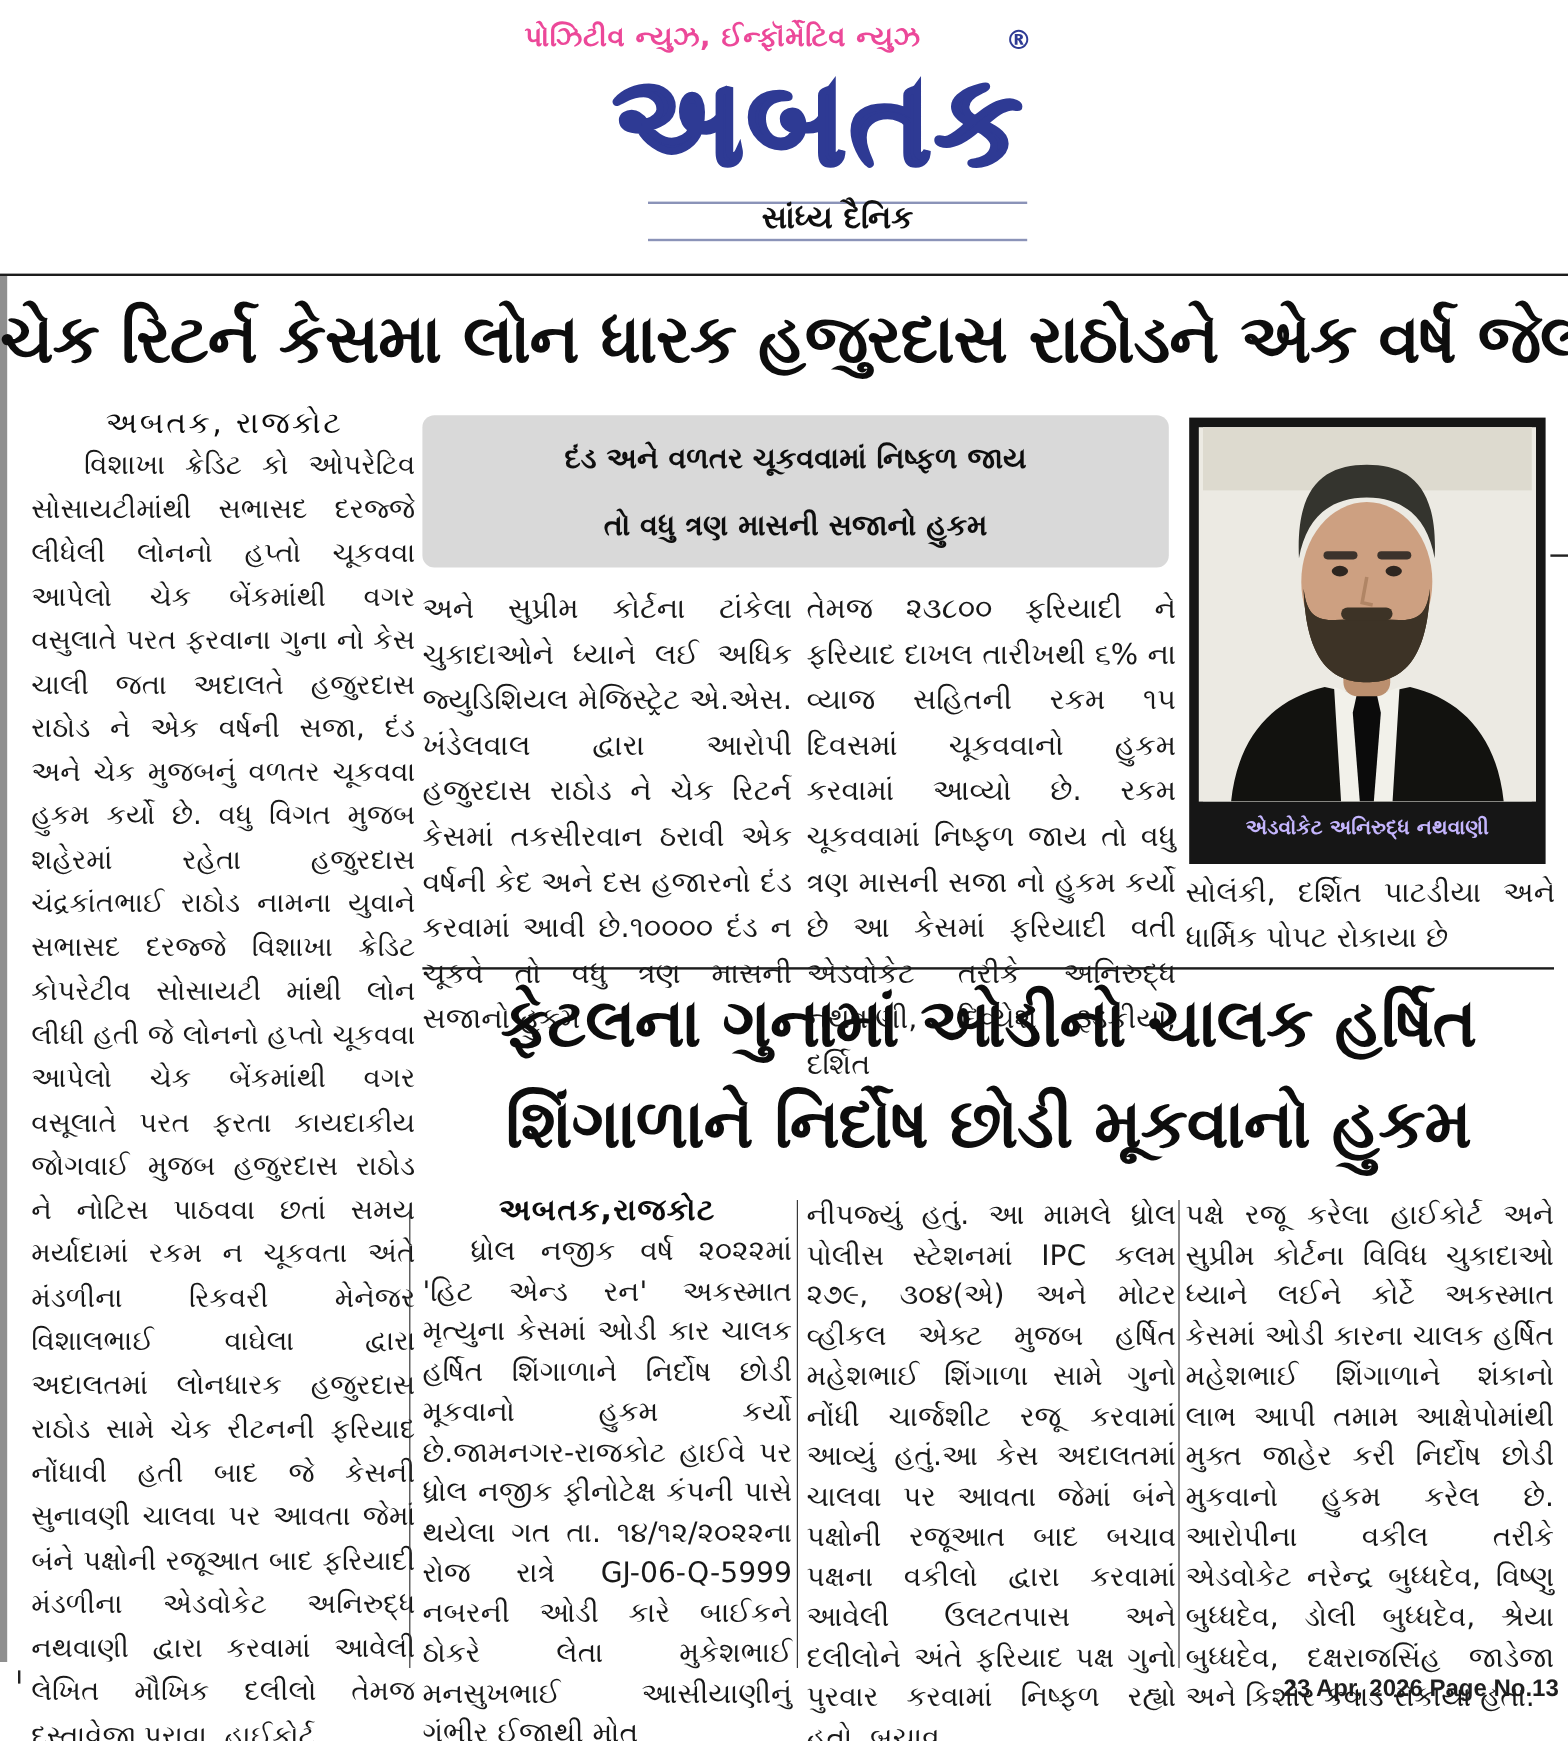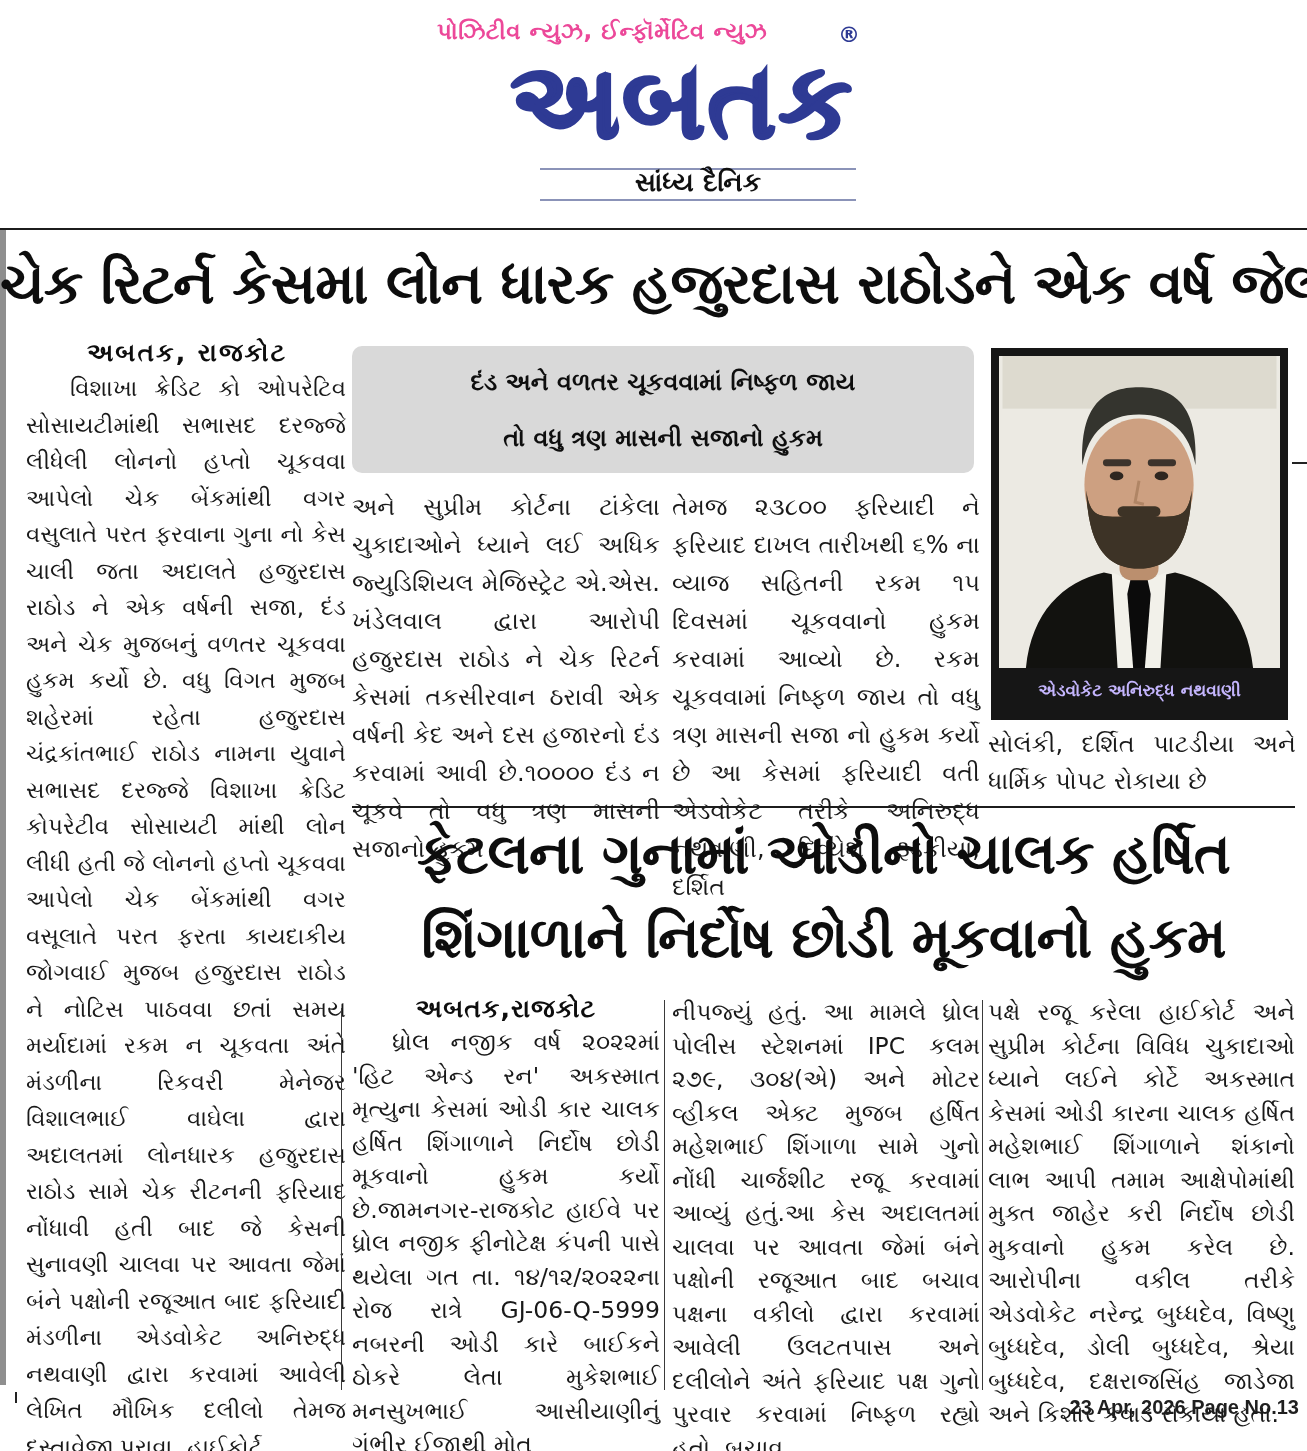--- a/index.html
+++ b/index.html
@@ -42,21 +42,21 @@
     background:#222; }
   
   .headline1 {
     position:absolute; left:0; top:236px; width:1307px; text-align:center;
     font-size:56px; font-weight:900; white-space:nowrap; color:#0d0d0d;
     letter-spacing:-1px; line-height:96px;
   }
   
   .a1-dateline {
     position:absolute; left:28px; top:338px; width:318px; text-align:center;
-    font-weight:bold; font-size:25px; letter-spacing:2px; color:#0d0d0d;
+    font-weight:normal; font-size:25px; letter-spacing:2px; color:#0d0d0d;
   }
   .a1-col1 {
     position:absolute; left:26px; top:370px; width:320px; height:1020px;
     font-size:23px; line-height:36.5px; text-align:justify; text-indent:44px;
     color:#191919;
   }
   .subhead-box {
     position:absolute; left:352px; top:346px; width:622px; height:127px;
     background:#d9d9d9; border-radius:10px; display:flex; flex-direction:column;
     justify-content:center; align-items:center;

